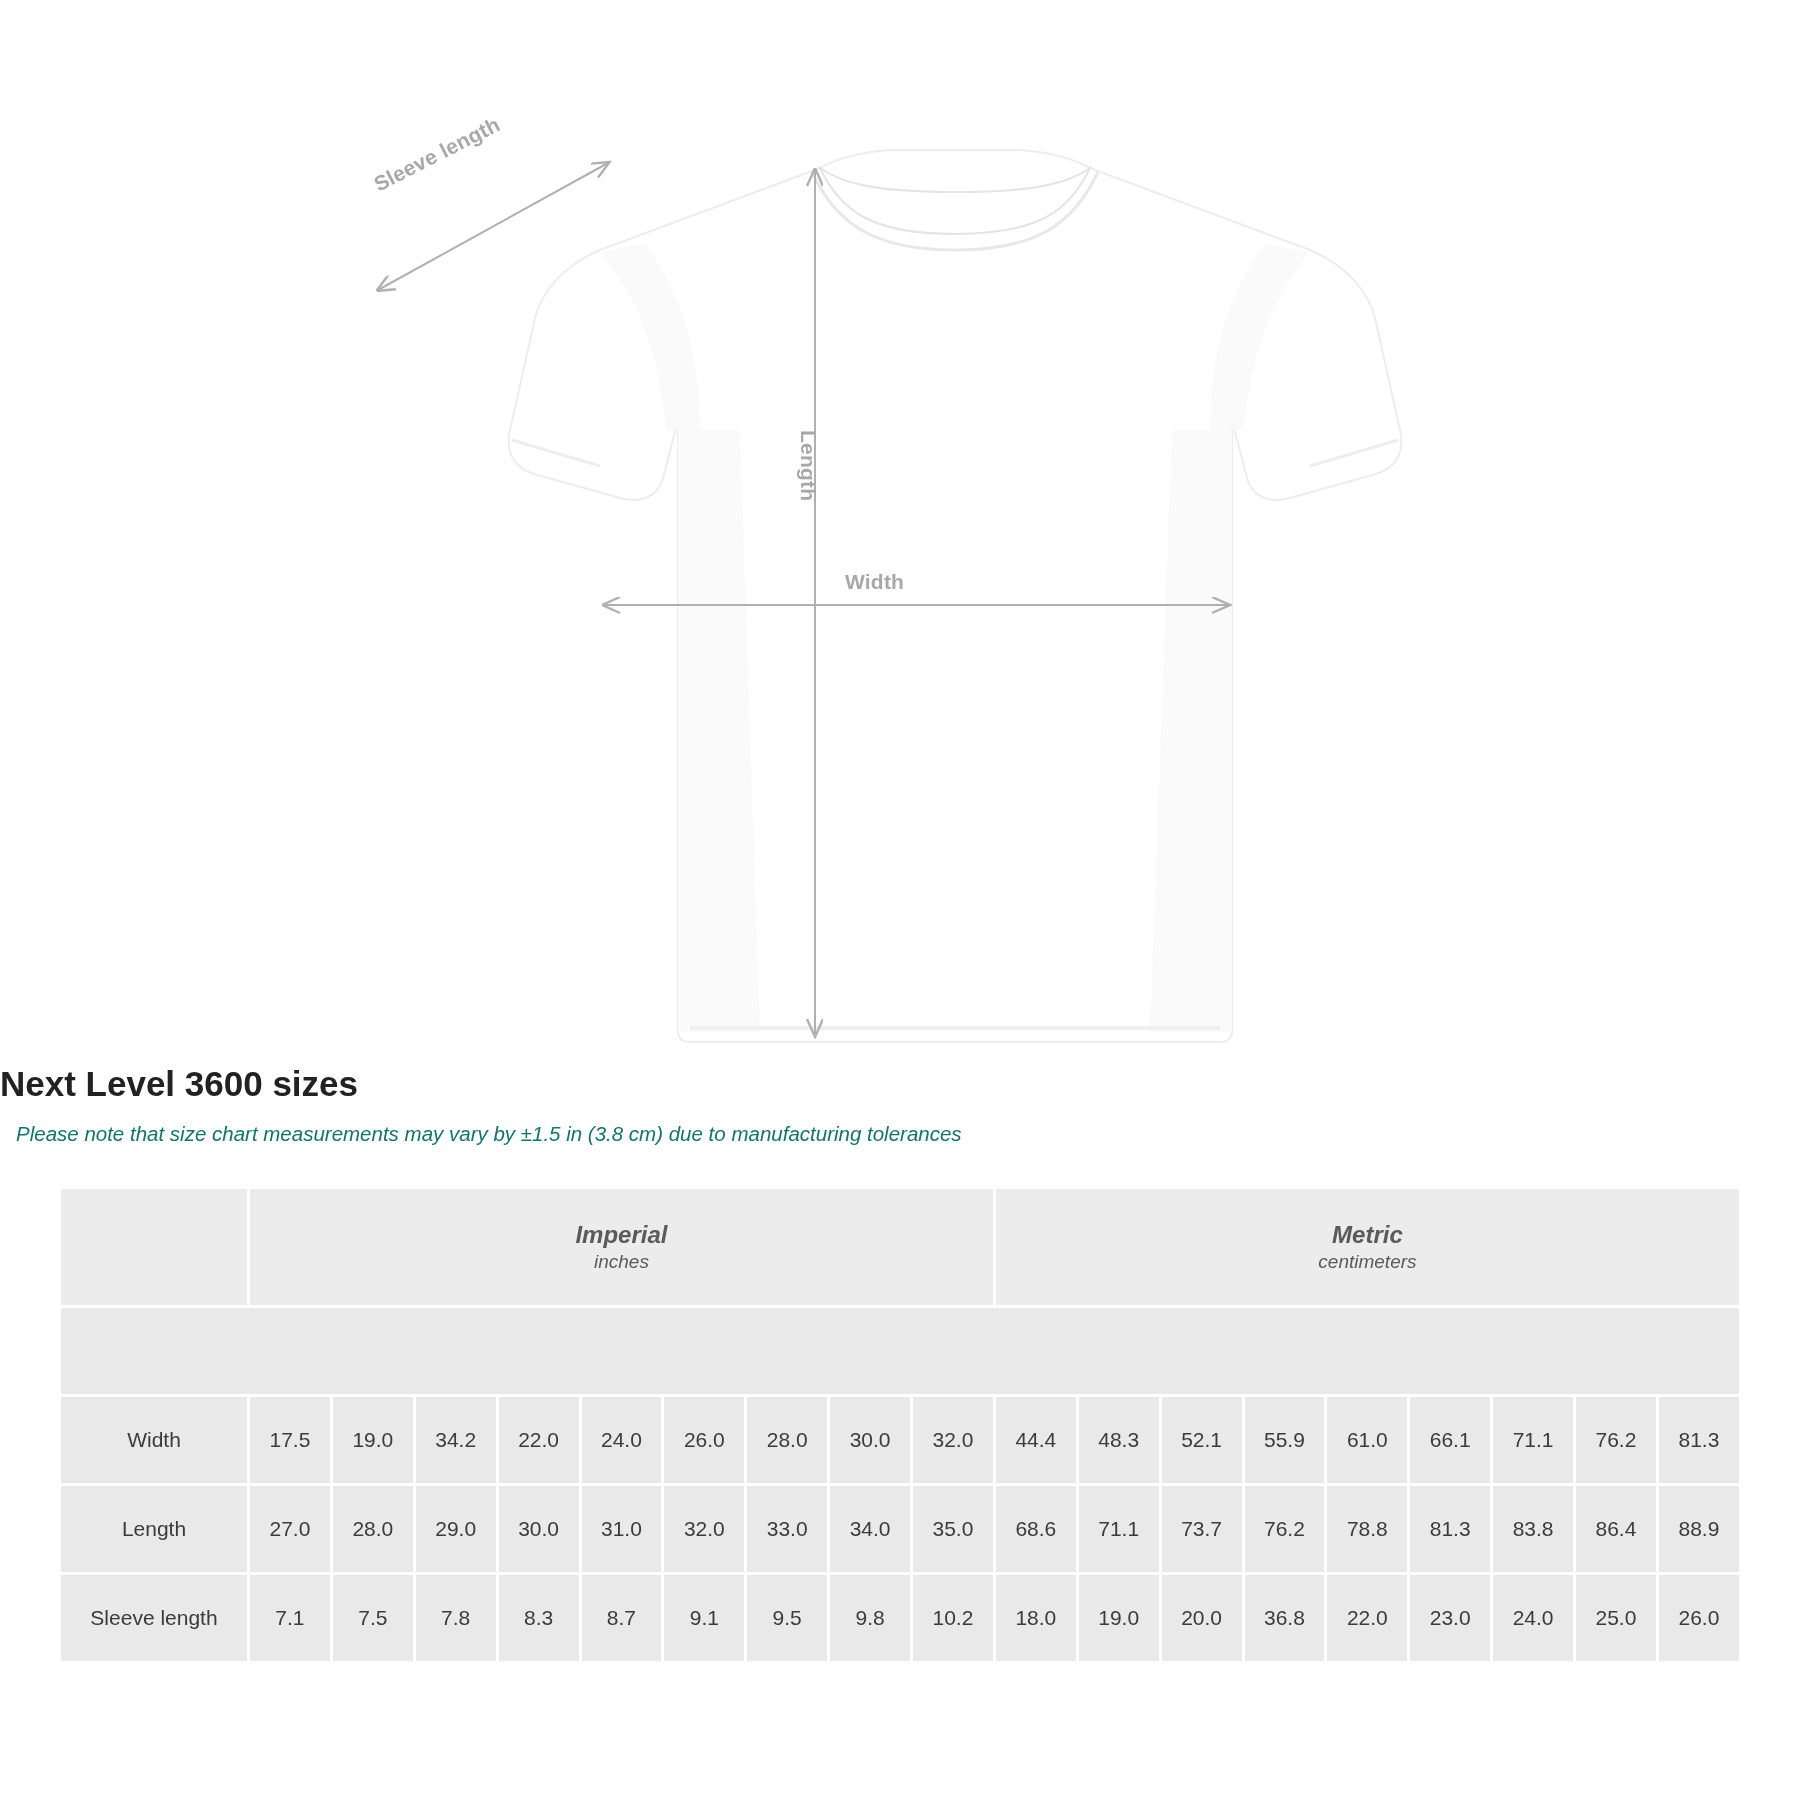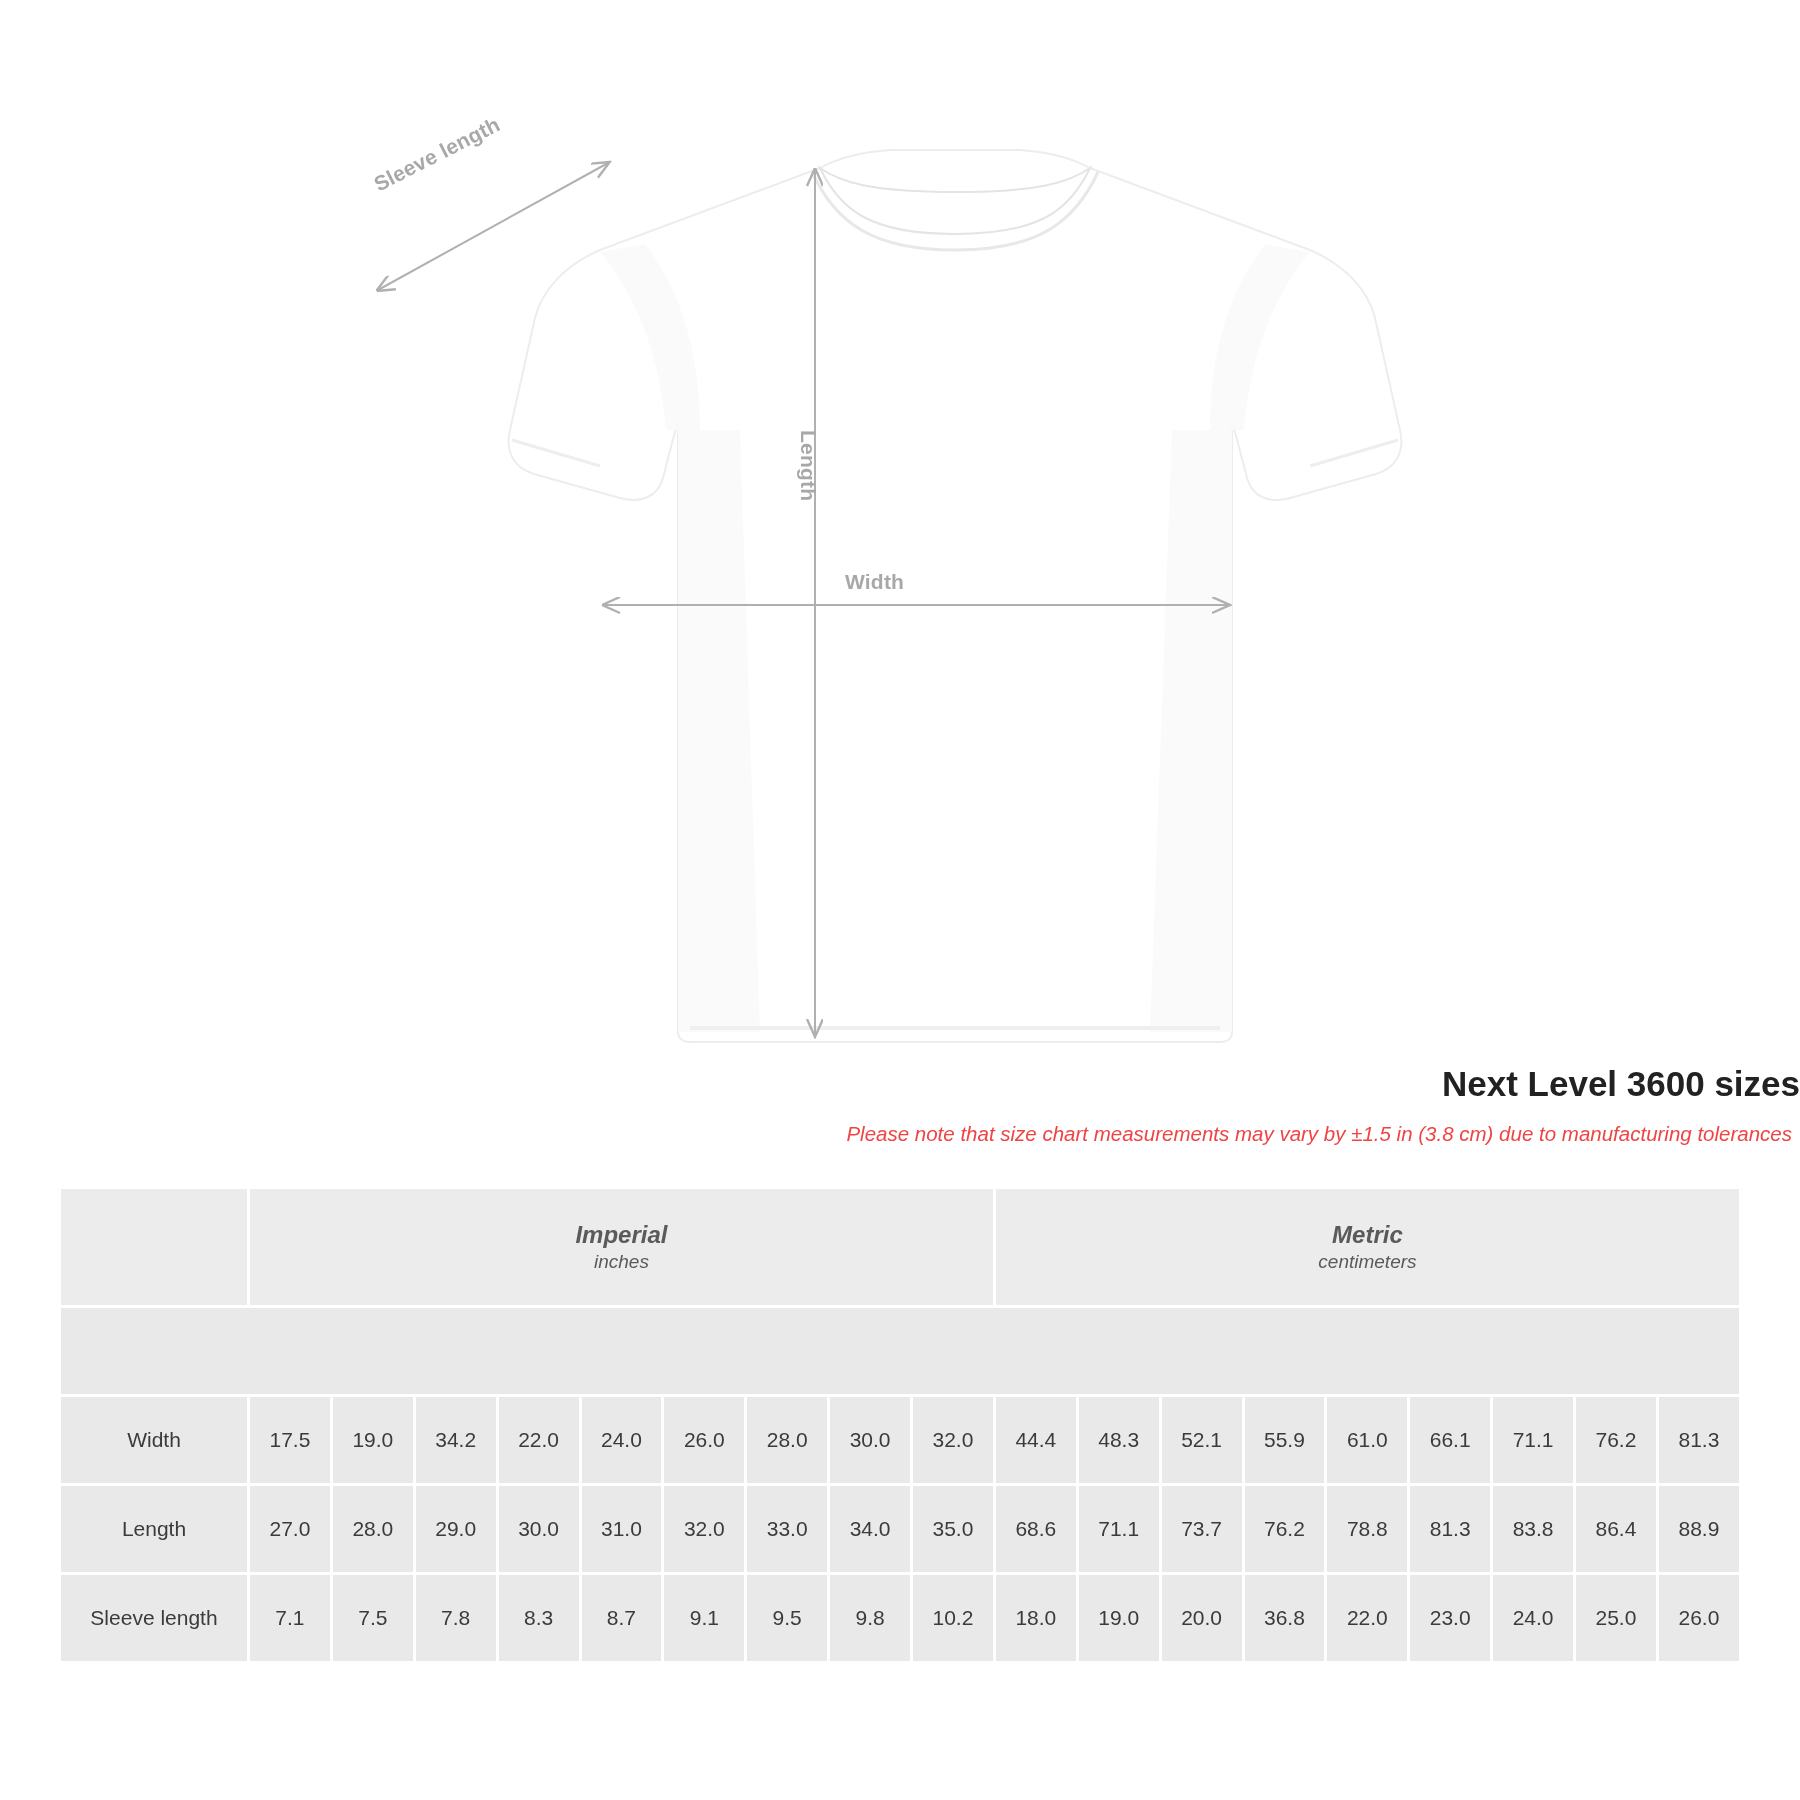--- a/index.html
+++ b/index.html
@@ -47,34 +47,34 @@
     transform: rotate(90deg);
     transform-origin: left top;
   }
   .label-width {
     left: 845px;
     top: 570px;
   }
 
   
   .title-block {
-    text-align: right;
+    text-align: left;
     margin-top: 4px;
   }
   .chart-title {
     font-size: 35px;
     font-weight: bold;
     color: #222222;
     margin: 0 0 18px 0;
   }
   .chart-note {
     font-size: 20.5px;
     font-style: italic;
-    color: #ef4444;
-    margin: 8px;
+    color: #0f766e;
+    margin: 16px;
   }
 
   
   .table-wrap {
     margin: 40px auto 0 auto;
     width: 1684px;
   }
   table.size-table {
     border-collapse: separate;
     border-spacing: 3px;

